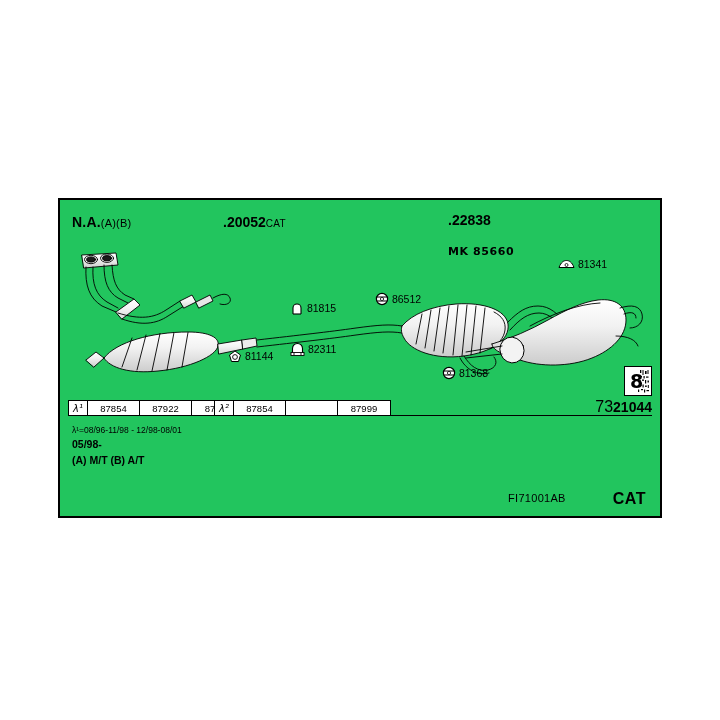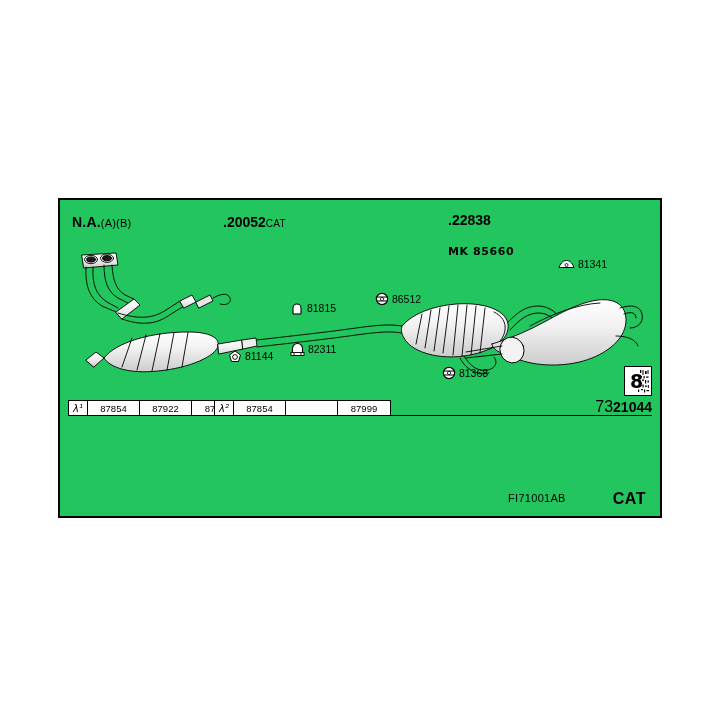--- a/index.html
+++ b/index.html
@@ -407,18 +407,23 @@
         <div class="cell num">87854</div>
         <div class="cell num"></div>
         <div class="cell num">87999</div>
       </div>
     </div>
 
     <div class="refnum">
       <span class="pre">73</span><span class="main">21044</span>
     </div>
 
+    <div class="footer">
+      <div class="l1">λ¹=08/96-11/98 - 12/98-08/01</div>
+      <div class="l2">05/98-</div>
+      <div class="l3">(A) M/T (B) A/T</div>
+    </div>
 
     <div class="foot-code">FI71001AB</div>
     <div class="foot-cat">CAT</div>
 
   </div>
 </div>
 
 </body></html>

